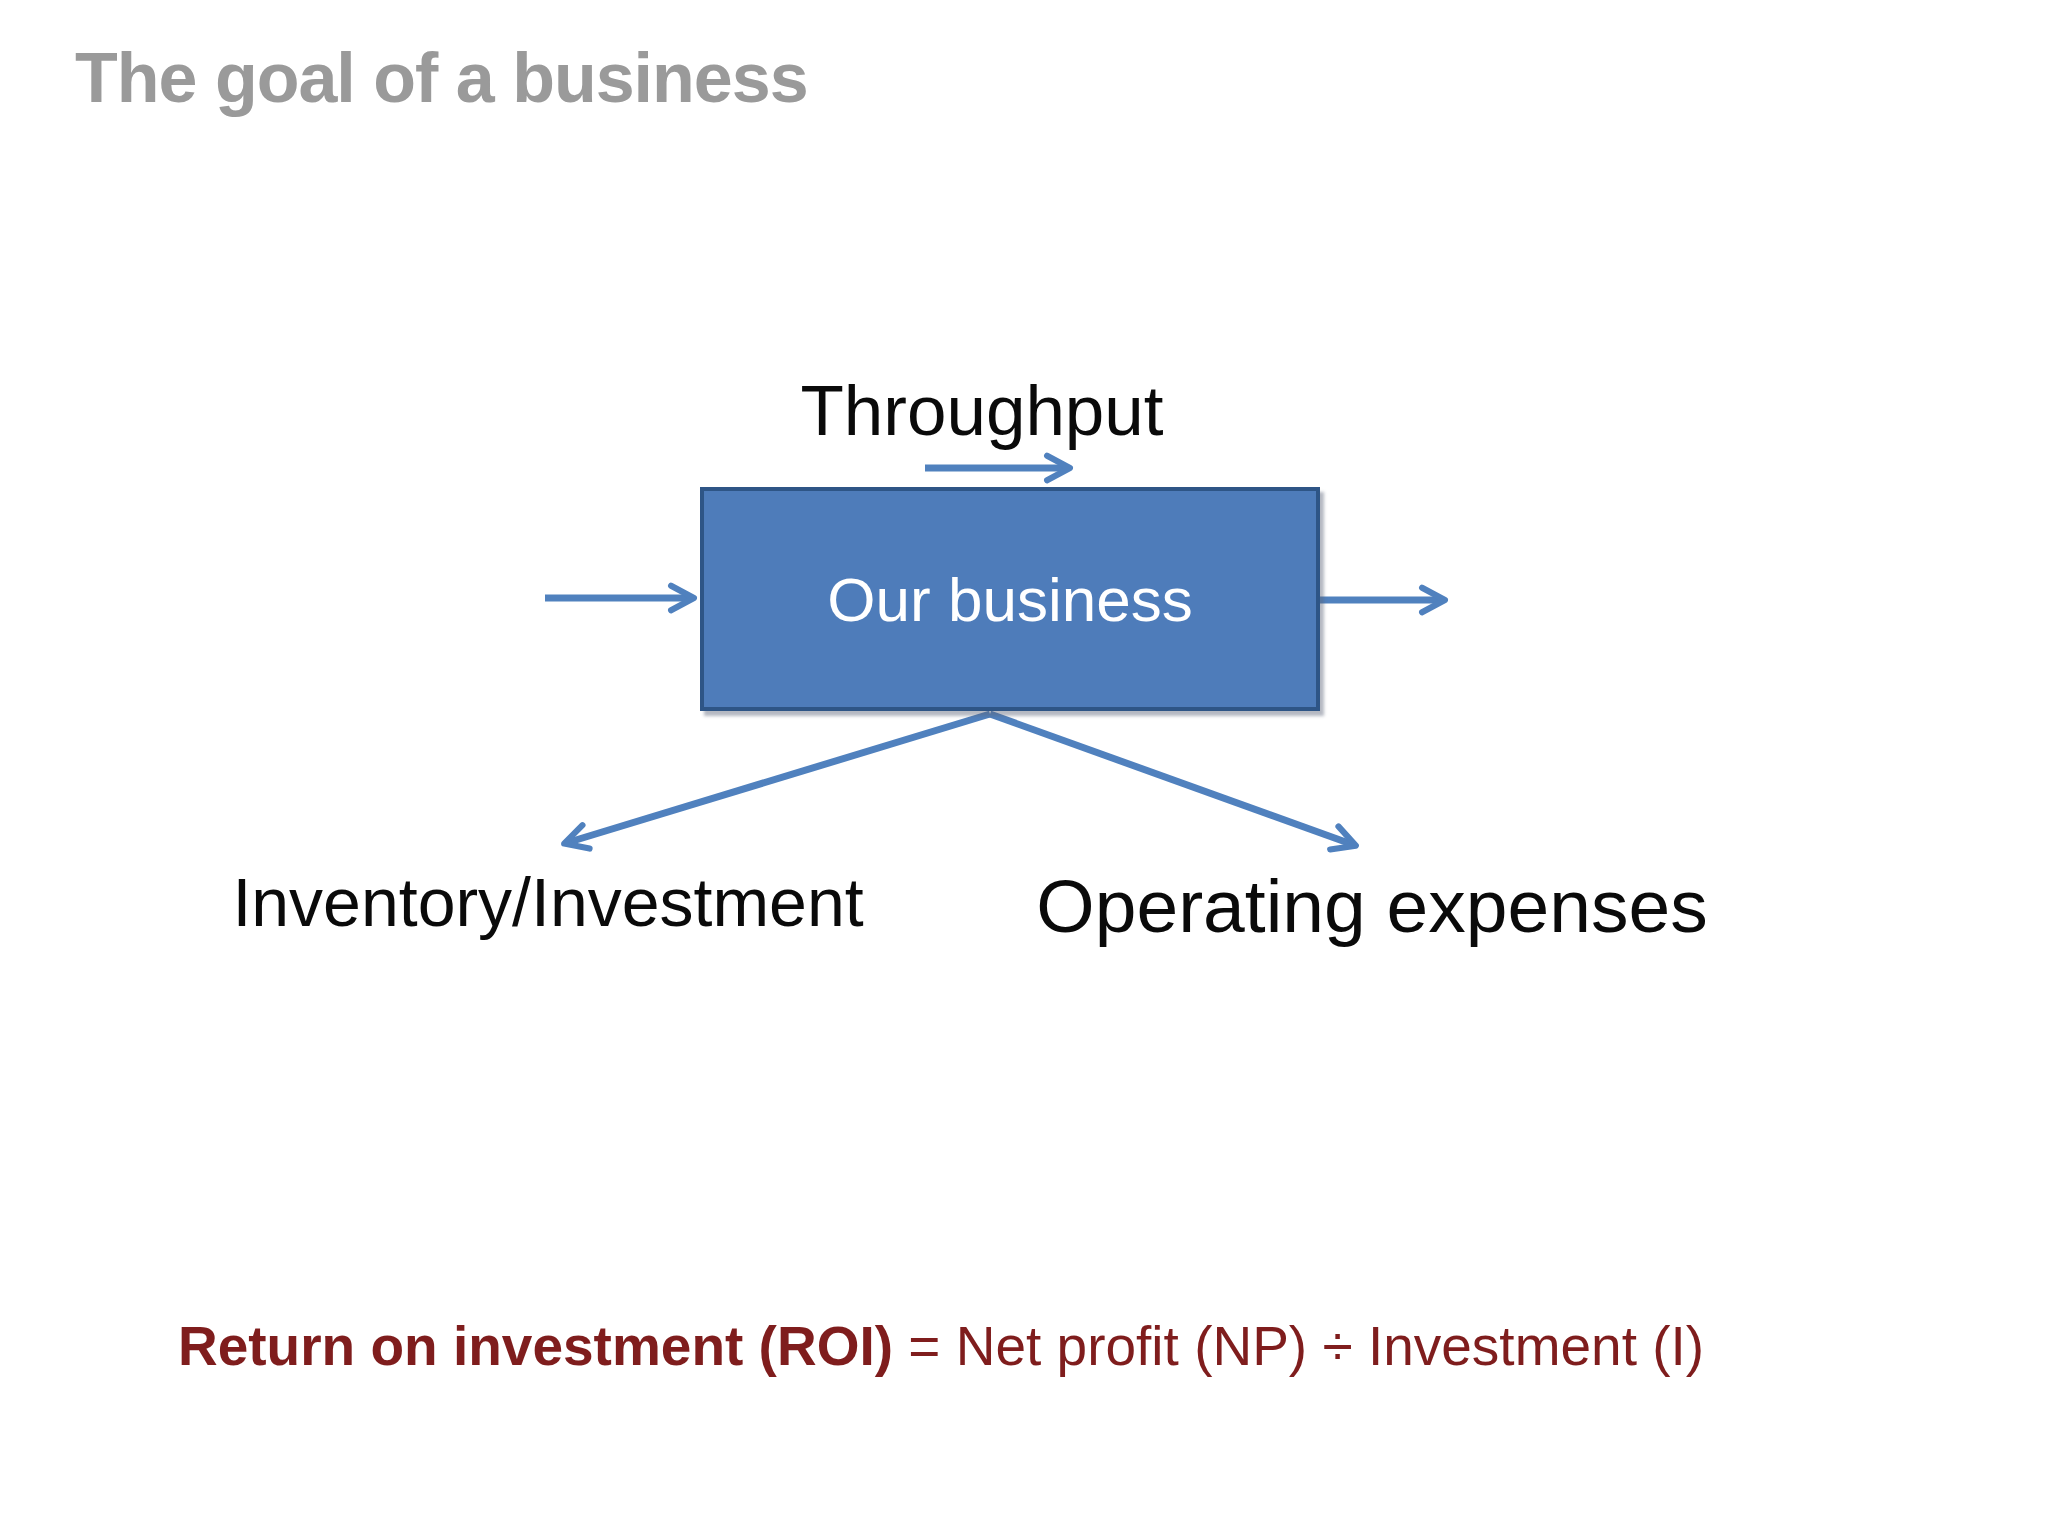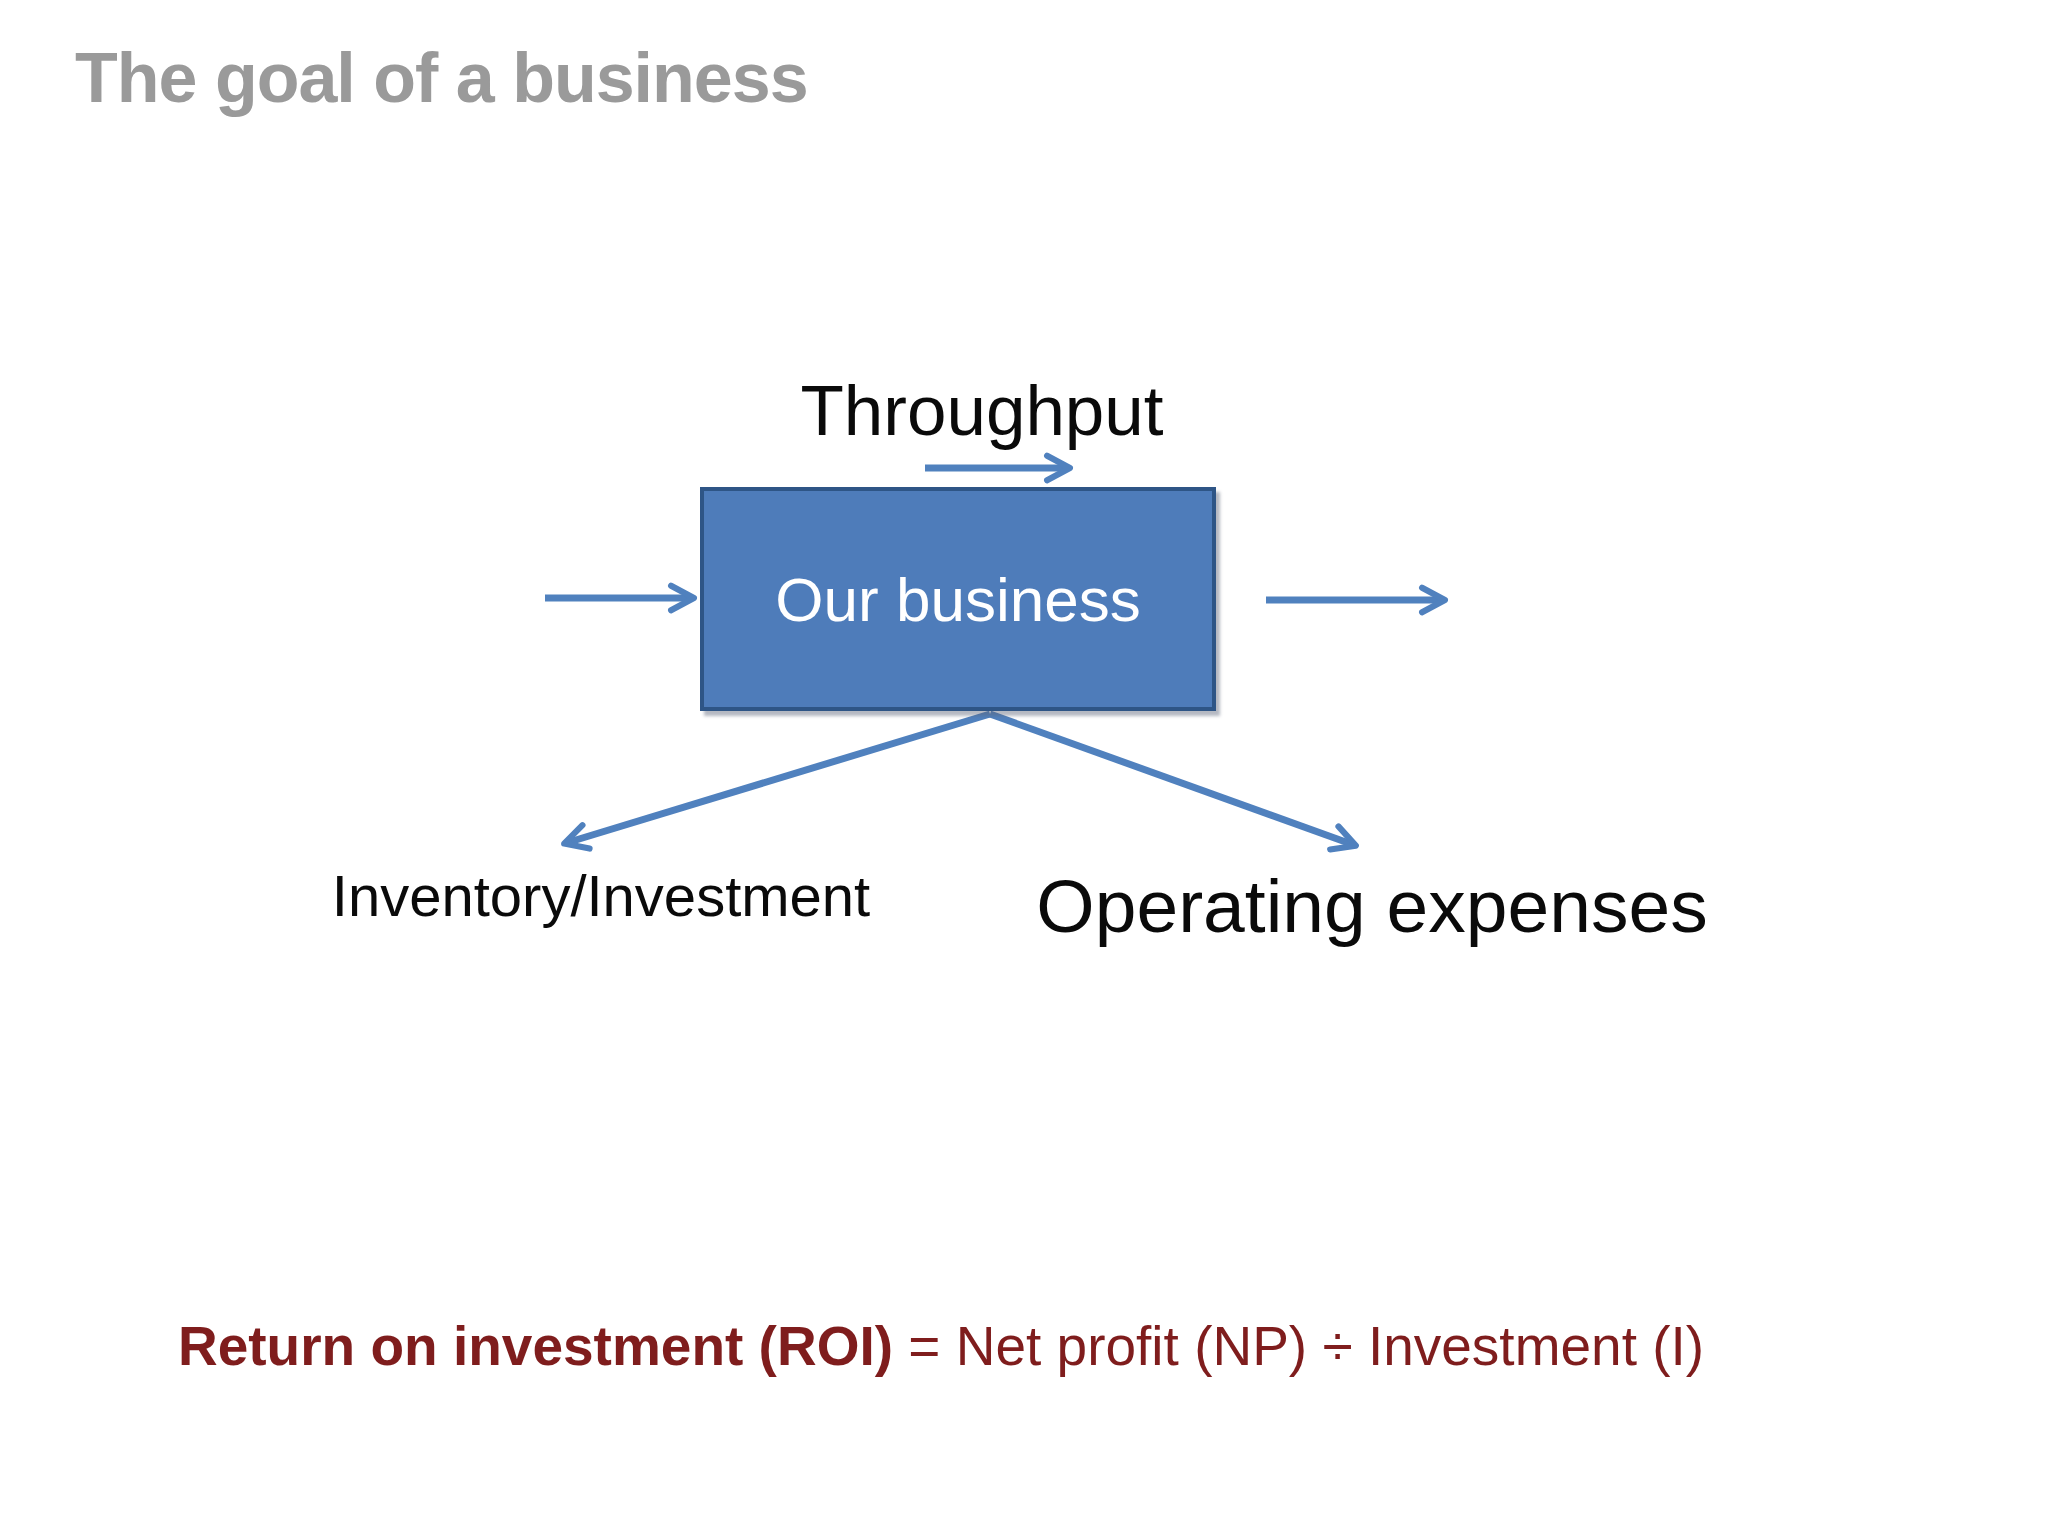--- a/index.html
+++ b/index.html
@@ -33,34 +33,34 @@
     line-height: 1.12;
     white-space: nowrap;
     transform: translateX(-50%);
   }
   .throughput-label {
     left: 982px;
     top: 371px;
     font-size: 71px;
   }
   .inventory-label {
-    left: 601px;
+    left: 548px;
     top: 864px;
-    font-size: 58px;
+    font-size: 68px;
   }
   .operating-label {
     left: 1372px;
     top: 864px;
     font-size: 75px;
   }
   .business-box {
     position: absolute;
     left: 700px;
     top: 487px;
-    width: 516px;
+    width: 620px;
     height: 224px;
     box-sizing: border-box;
     background: #4e7cba;
     border: 4px solid #2e5586;
     box-shadow: 4px 5px 3px rgba(90, 100, 120, 0.45);
     display: flex;
     align-items: center;
     justify-content: center;
   }
   .business-box-label {

